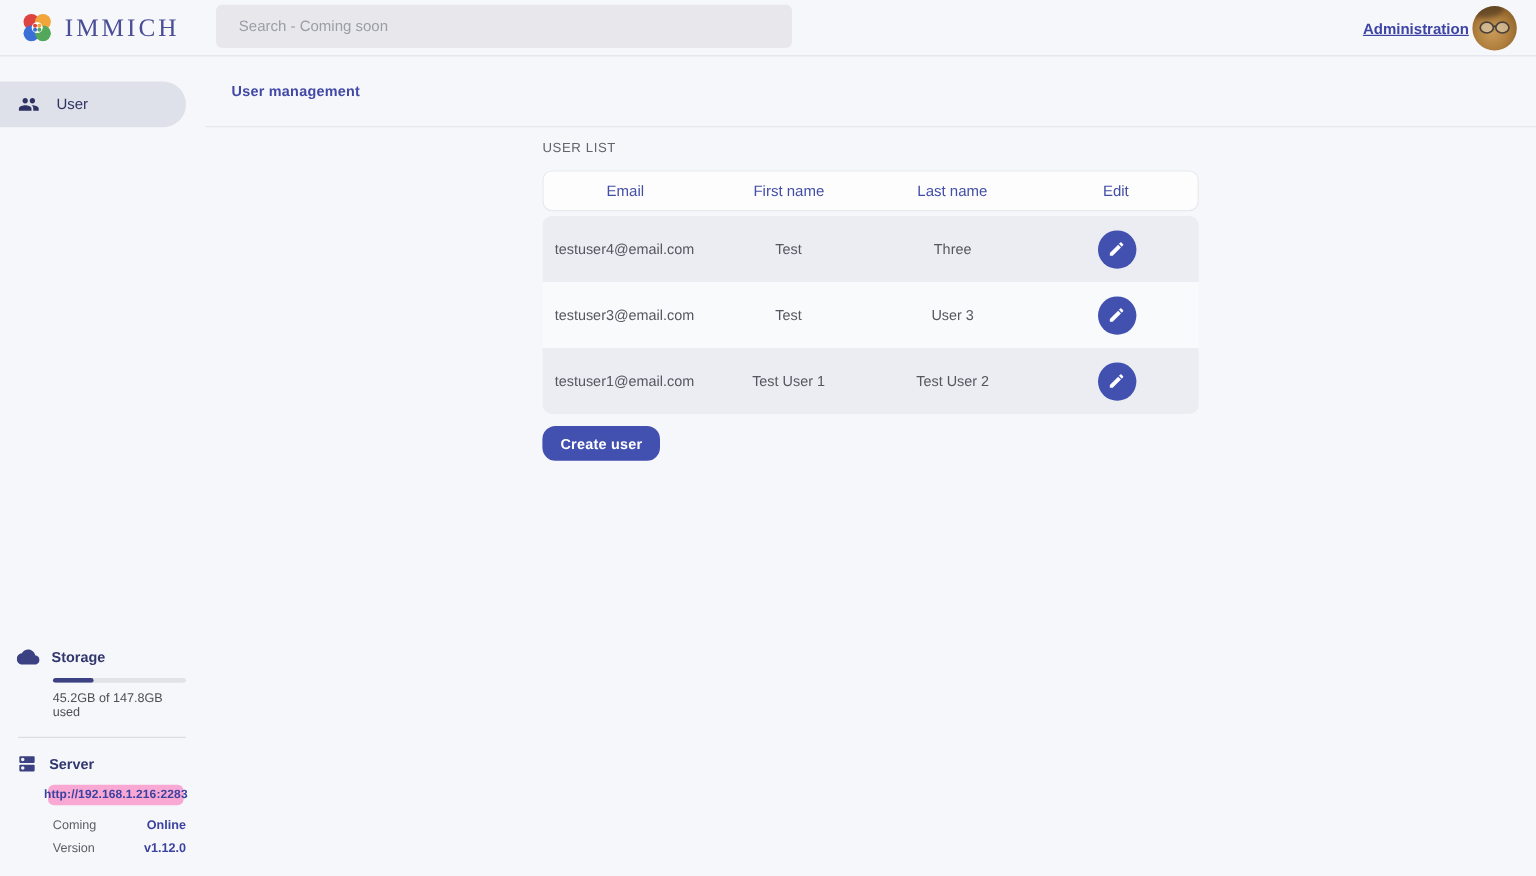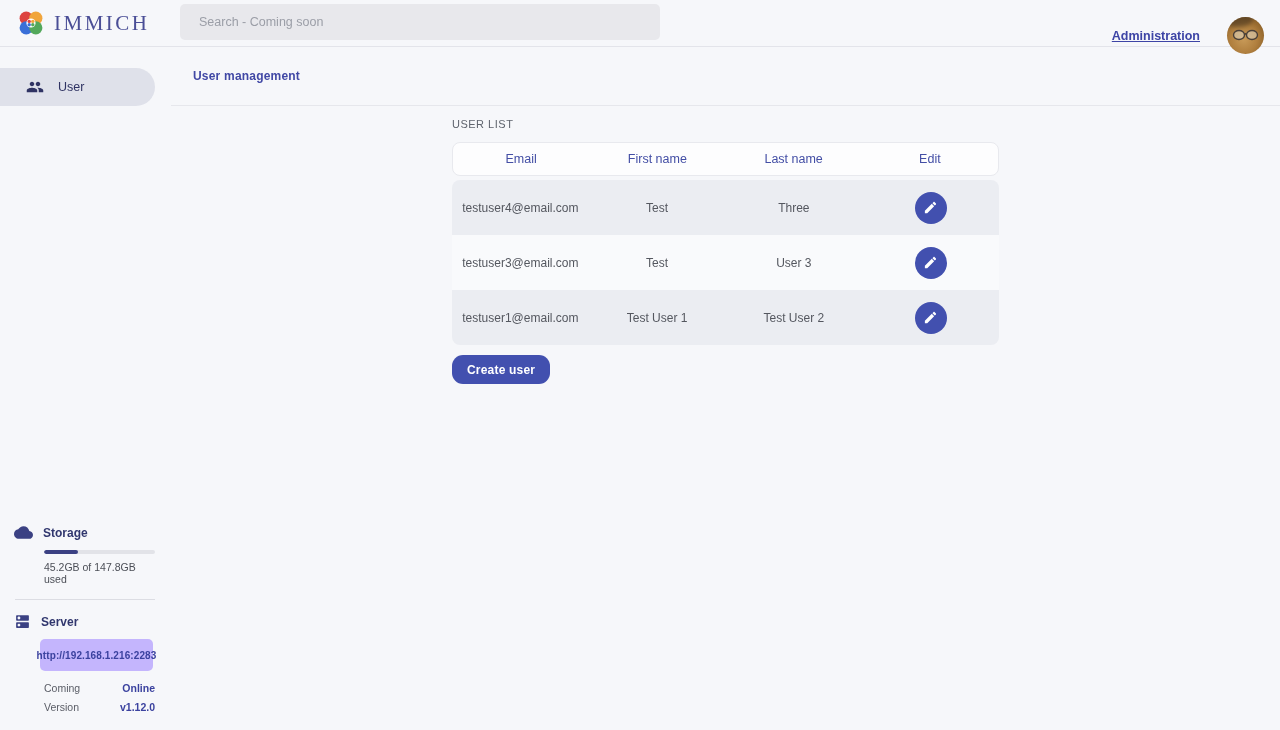--- a/index.html
+++ b/index.html
@@ -25,47 +25,47 @@
     font-family:"Liberation Serif", serif;
     font-size:21px; letter-spacing:2.5px; color:#4a4e96; font-weight:500;
   }
   .searchbar {
     position:absolute; left:180px; top:4px; width:480px; height:36px;
     background:#e8e8ec; border:none; border-radius:5px;
     padding:0 19px; font-size:12.5px; color:#55585f; outline:none;
     font-family:"Liberation Sans", sans-serif;
   }
   .searchbar::placeholder { color:#9b9ea7; }
-  .header-right { position:absolute; right:16px; top:12px; height:47px; display:flex; align-items:center; gap:27px; }
+  .header-right { position:absolute; right:16px; top:0; height:47px; display:flex; align-items:center; gap:3px; }
   .admin-link { color:#3d44a5; font-size:12.5px; font-weight:700; text-decoration:underline; cursor:pointer; }
   .avatar {
     width:37px; height:37px; border-radius:50%; overflow:hidden; cursor:pointer;
     background:radial-gradient(circle at 45% 60%, #c89a58 0%, #b07f3e 45%, #8a5f27 80%, #6e4a1e 100%);
     position:relative;
   }
   .avatar .shade { position:absolute; top:-6px; left:-4px; width:30px; height:16px; background:rgba(60,45,30,.55); border-radius:50%; filter:blur(2px); }
   .avatar svg { position:absolute; left:5px; top:12px; }
 
   
   .sidebar { position:absolute; top:47px; left:0; width:155px; bottom:0; }
   .nav-item {
     margin-top:21px; height:38px;
-    display:flex; align-items:center; gap:14px; padding-left:26px;
+    display:flex; align-items:center; gap:14px; padding-left:15px;
     background:#dfe1ea; border-radius:0 25px 25px 0;
     color:#2f3363; font-size:12.5px; font-weight:500; cursor:pointer;
   }
   .sidebar-footer { position:absolute; bottom:17px; left:0; right:0; }
   .info-header { display:flex; align-items:center; gap:10px; padding-left:14px; color:#31376e; font-weight:700; font-size:12px; }
   .progress-track { margin:8px 0 0 44px; width:111px; height:4px; background:#e2e3e8; border-radius:3px; overflow:hidden; }
   .progress-fill { height:100%; background:#3b4183; border-radius:3px; width:0; }
   .usage-text { margin:7px 0 0 44px; font-size:10.5px; color:#4c4f57; }
   .divider { margin:14px 0 13px 15px; width:140px; border:none; border-top:1px solid #dcdde3; }
   .server-url-pill {
-    margin:9px 0 0 40px; width:113px; height:32px;
-    background:#c4b5fd; border-radius:5px;
+    margin:9px 0 0 40px; width:113px; height:17px;
+    background:#f9a8d4; border-radius:5px;
     display:flex; align-items:center; justify-content:center;
     font-size:10px; font-weight:700; color:#3b429f; letter-spacing:0.1px;
   }
   .kv-row { display:flex; justify-content:space-between; align-items:center; margin:11px 0 0 44px; width:111px; font-size:10.5px; }
   .kv-row + .kv-row { margin-top:7px; }
   .kv-key { color:#5a5d66; }
   .kv-val { color:#3b429f; font-weight:700;text-align:right; }
 
   
   .main { position:absolute; top:47px; left:171px; right:0; bottom:0; }

